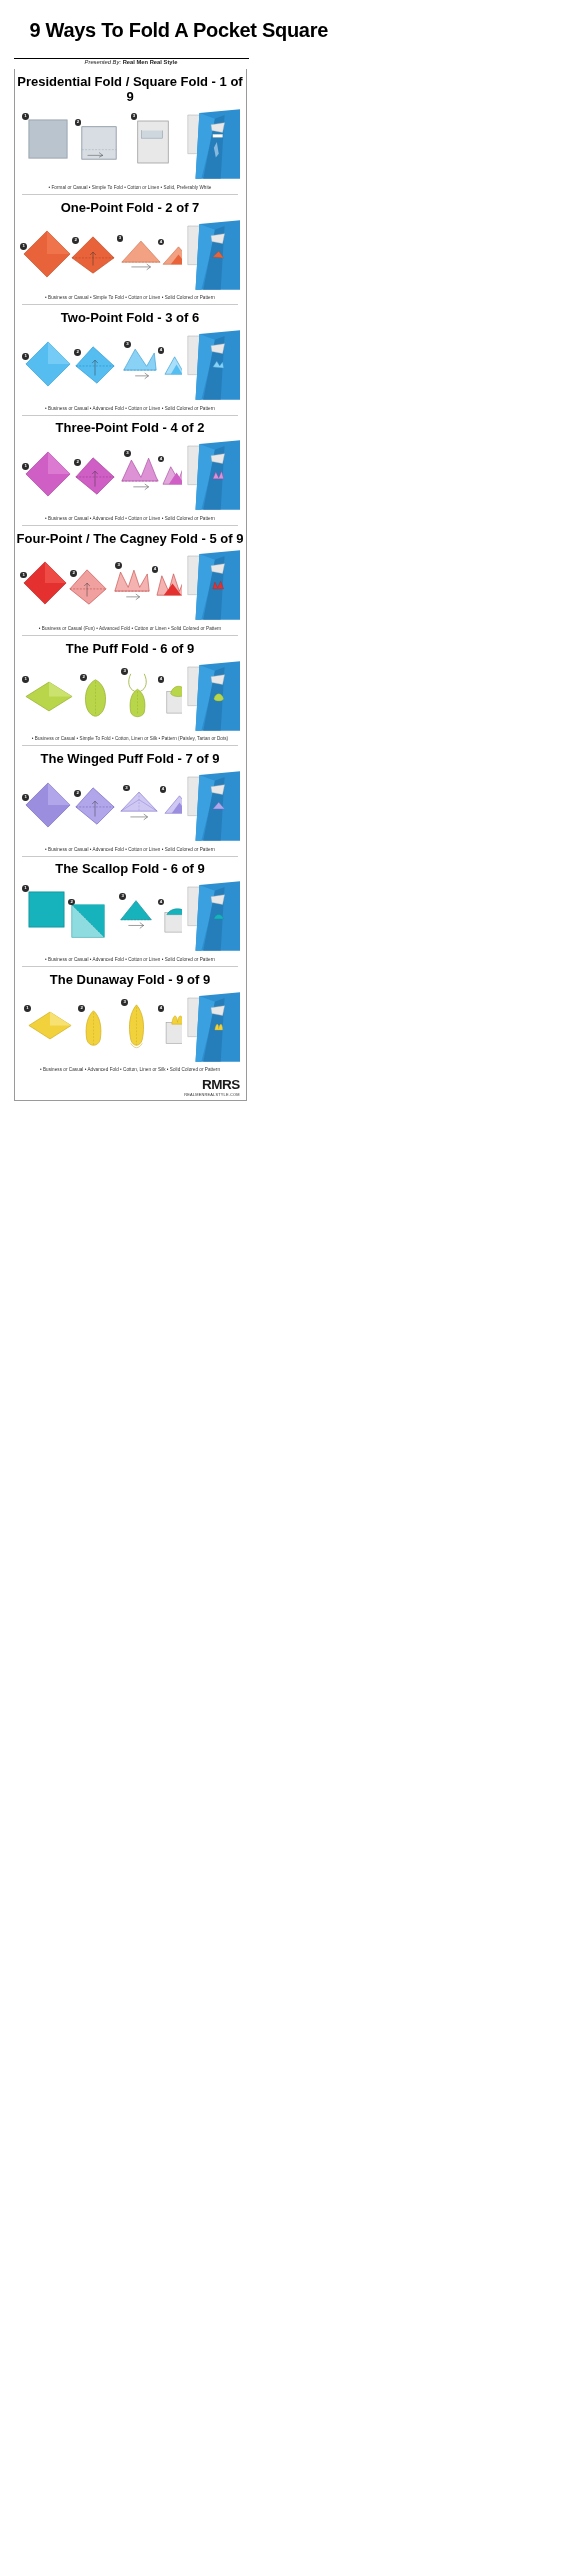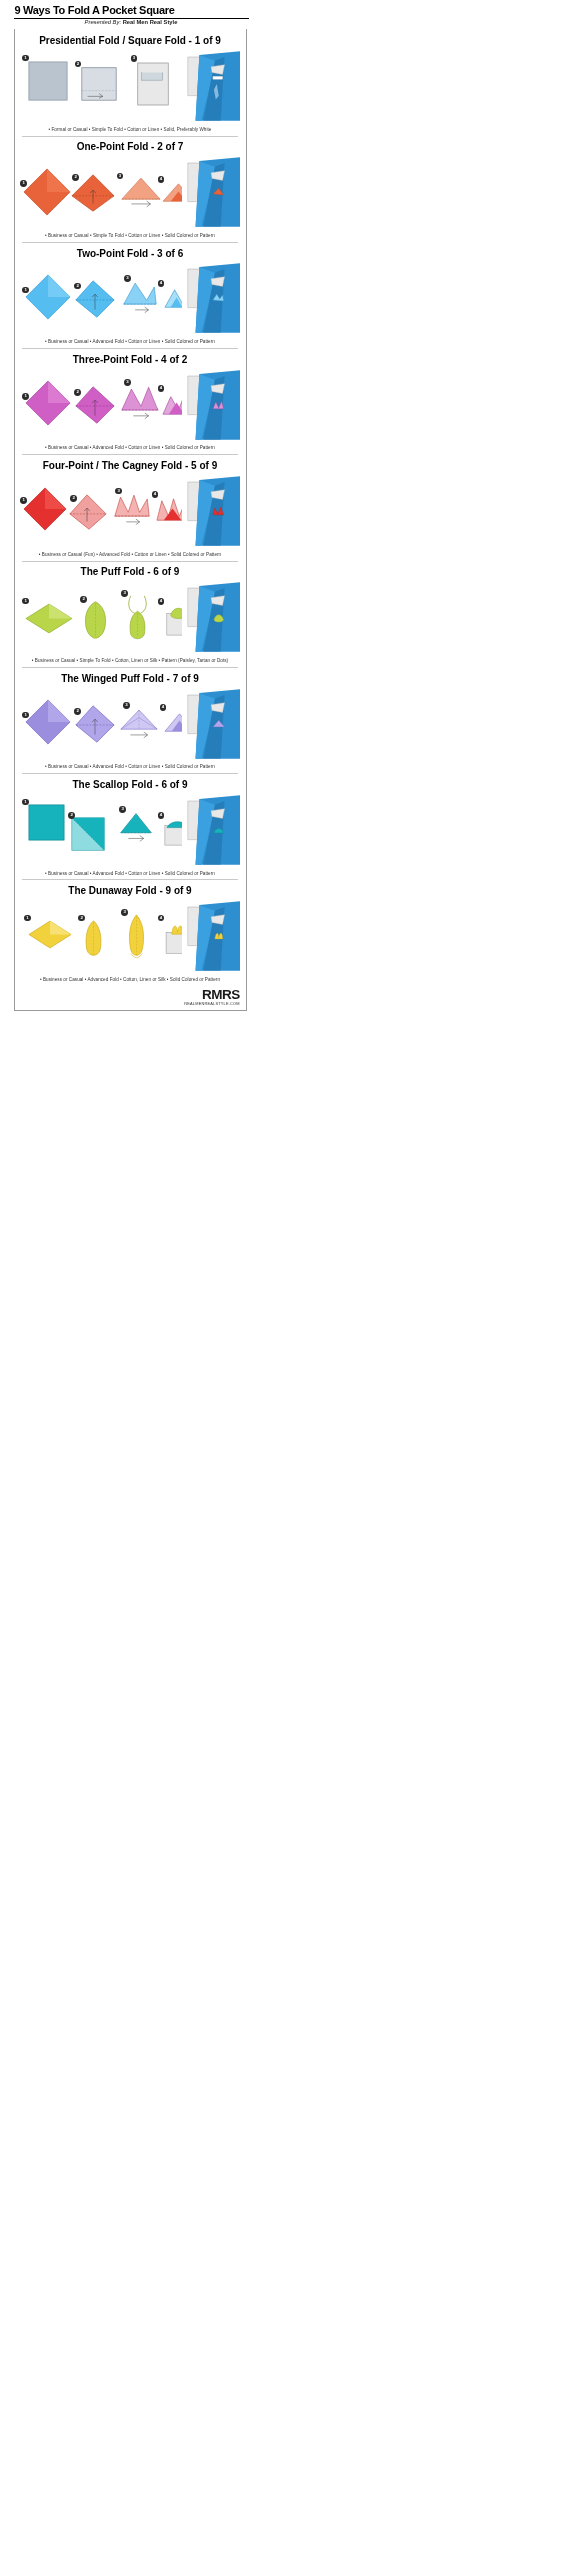--- a/index.html
+++ b/index.html
@@ -16,26 +16,26 @@
   #infographic {
     width: 235px;
     margin: 0;
     padding: 0 0 0 13.5px;
     box-sizing: content-box;
   }
   .header {
     padding: 3.9px 0 1.9px 0;
   }
   .main-title {
-    font-size: 11px;
+    font-size: 20px;
     font-weight: bold;
     letter-spacing: -0.3px;
     line-height: 1.05;
     color: #000;
-    margin: 1px;
+    margin: 16px;
     padding: 0 0 1px 0;
     white-space: nowrap;
   }
   .presented {
     font-size: 5.8px;
     text-align: center;
     font-style: italic;
     color: #222;
     margin: 0;
     padding: 0 0 1.9px 0;
@@ -60,21 +60,21 @@
   .section + .section::before {
     content: "";
     display: block;
     position: absolute;
     top: 0;
     left: 7.7px;
     right: 7.7px;
     border-top: 1px solid #c9c9c9;
   }
   .section-title {
-    font-size: 10px;
+    font-size: 13px;
     font-weight: bold;
     text-align: center;
     margin: 0 0 4.8px 0;
     color: #000;
   }
   .steps {
     position: relative;
     height: 71px;
     margin: 0 3.9px;
   }

